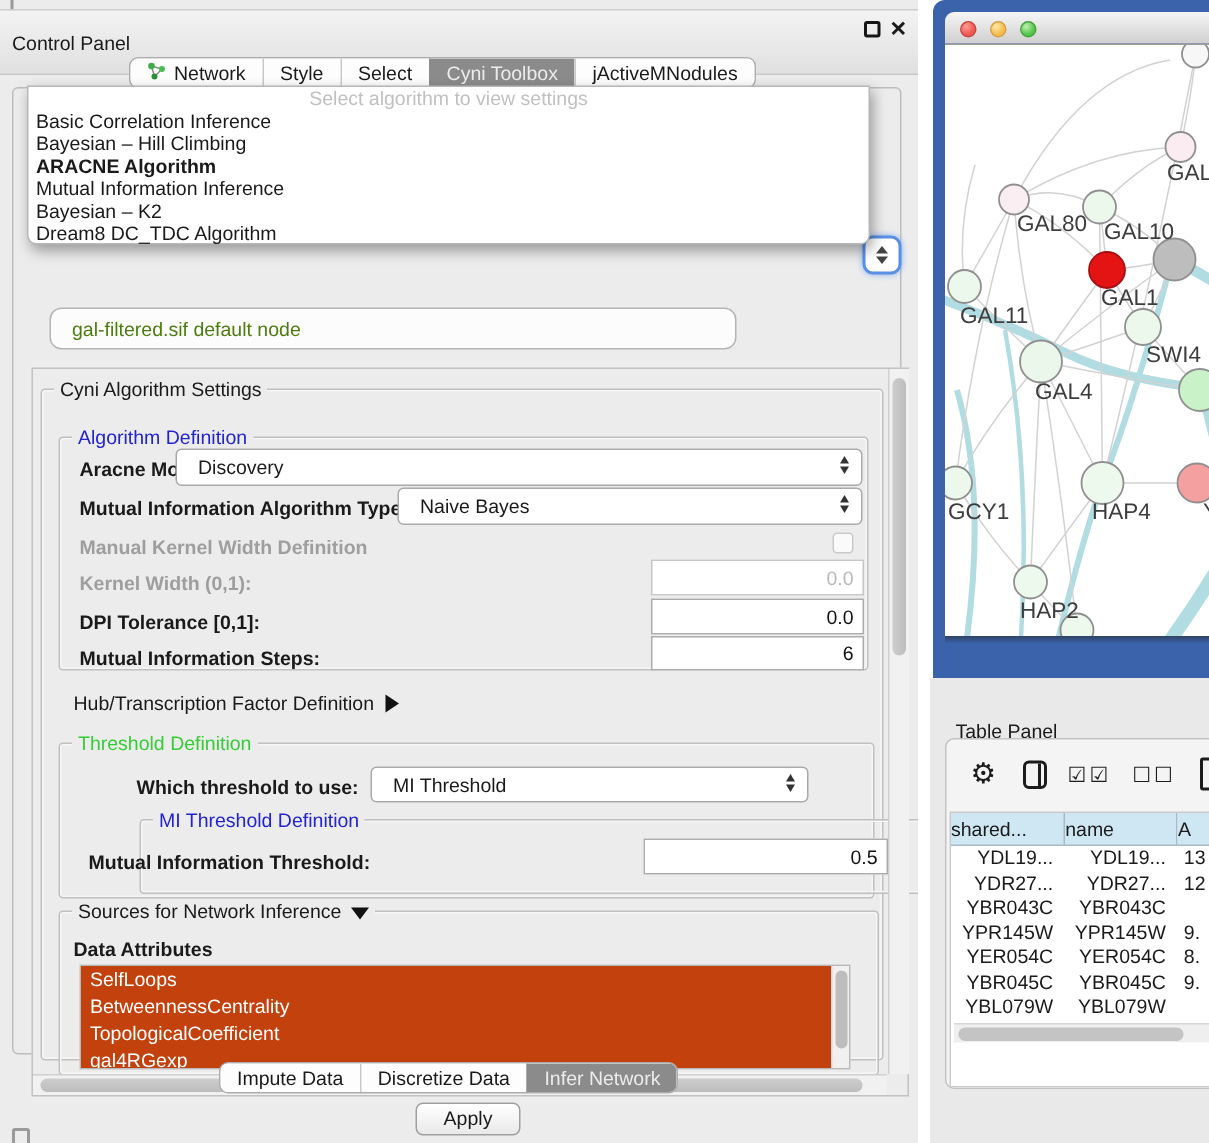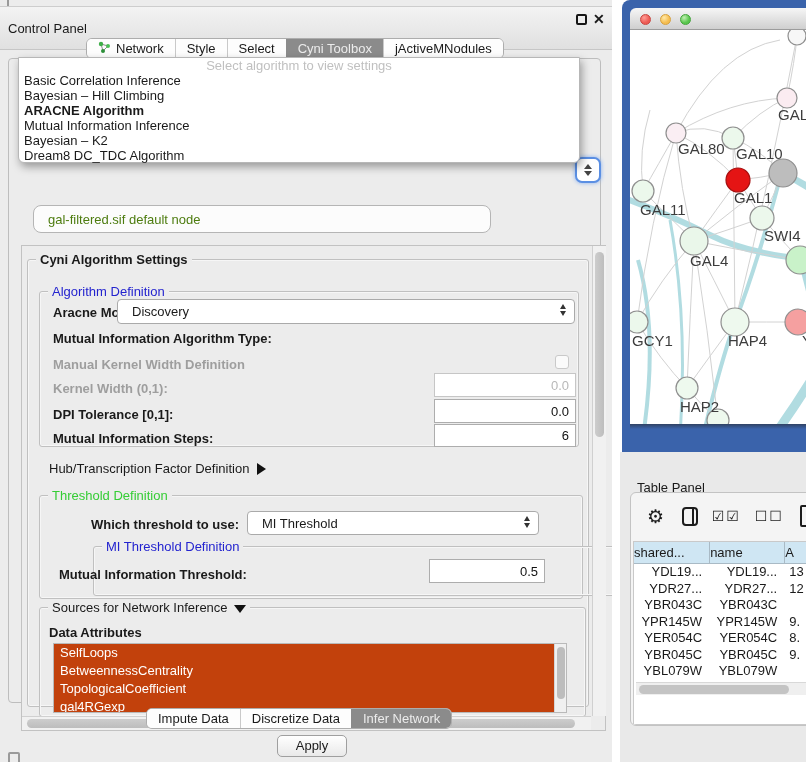--- a/index.html
+++ b/index.html
@@ -151,36 +151,43 @@
       <div class="ghost-combo">
         <span>gal-filtered.sif default node</span>
       </div>
       <div class="focus-spinner">
         <i class="tri-up"></i>
         <i class="tri-dn"></i>
       </div>
 
       <div class="scrollpane"></div>
 
-      <div class="group" style="left:18px;top:200px;width:562px;height:448px;font-weight:bold;">
+      <div class="group" style="left:18px;top:200px;width:562px;height:448px;">
         <span class="legend">Cyni Algorithm Settings</span>
       </div>
 
       <div class="group" style="left:30px;top:232px;width:540px;height:156px;">
         <span class="legend blue">Algorithm Definition</span>
       </div>
       <span class="lbl" style="left:44px;top:246px;">Aracne Mode:</span>
       <div class="combo" style="left:108px;top:240px;width:458px;">
         <span class="val">Discovery</span>
         <span class="arr">
             <i class="u"></i>
             <i class="d"></i>
           </span>
       </div>
       <span class="lbl" style="left:44px;top:272px;">Mutual Information Algorithm Type:</span>
+      <div class="combo" style="left:256px;top:266px;width:310px;">
+        <span class="val">Naive Bayes</span>
+        <span class="arr">
+            <i class="u"></i>
+            <i class="d"></i>
+          </span>
+      </div>
       <span class="lbl dis" style="left:44px;top:298px;">Manual Kernel Width Definition</span>
       <span class="checkbox" style="left:546px;top:296px;"></span>
       <span class="lbl dis" style="left:44px;top:322px;">Kernel Width (0,1):</span>
       <input class="field dis" style="left: 425px; top: 314px; width: 142px;" readonly="" value="0.0">
       <span class="lbl" style="left:44px;top:348px;">DPI Tolerance [0,1]:</span>
       <input class="field" style="left: 425px; top: 340px; width: 142px;" value="0.0">
       <span class="lbl" style="left:44px;top:372px;">Mutual Information Steps:</span>
       <input class="field" style="left: 425px; top: 365px; width: 142px; height: 23px;" value="6">
 
       <div class="hub-row">
@@ -196,21 +203,21 @@
         <span class="val">MI Threshold</span>
         <span class="arr">
             <i class="u"></i>
             <i class="d"></i>
           </span>
       </div>
       <div class="group" style="left:42px;top:487px;width:528px;height:50px;margin-left:42px;">
         <span class="legend blue">MI Threshold Definition</span>
       </div>
       <span class="lbl" style="left:50px;top:508px;">Mutual Information Threshold:</span>
-      <input class="field" style="left: 420px; top: 500px; width: 116px;" value="0.5">
+      <input class="field" style="left: 420px; top: 500px; width: 163px;" value="0.5">
 
       <div class="group" style="left:30px;top:548px;width:547px;height:110px;">
         <span class="legend"><span>Sources for Network Inference</span><span class="tri-down-s"></span></span>
       </div>
       <span class="lbl" style="left:40px;top:566px;">Data Attributes</span>
       <div class="attr-list">
         <div class="attr-items" id="attr-items">
             <div class="attr-item">SelfLoops</div>
             <div class="attr-item">BetweennessCentrality</div>
             <div class="attr-item">TopologicalCoefficient</div>

